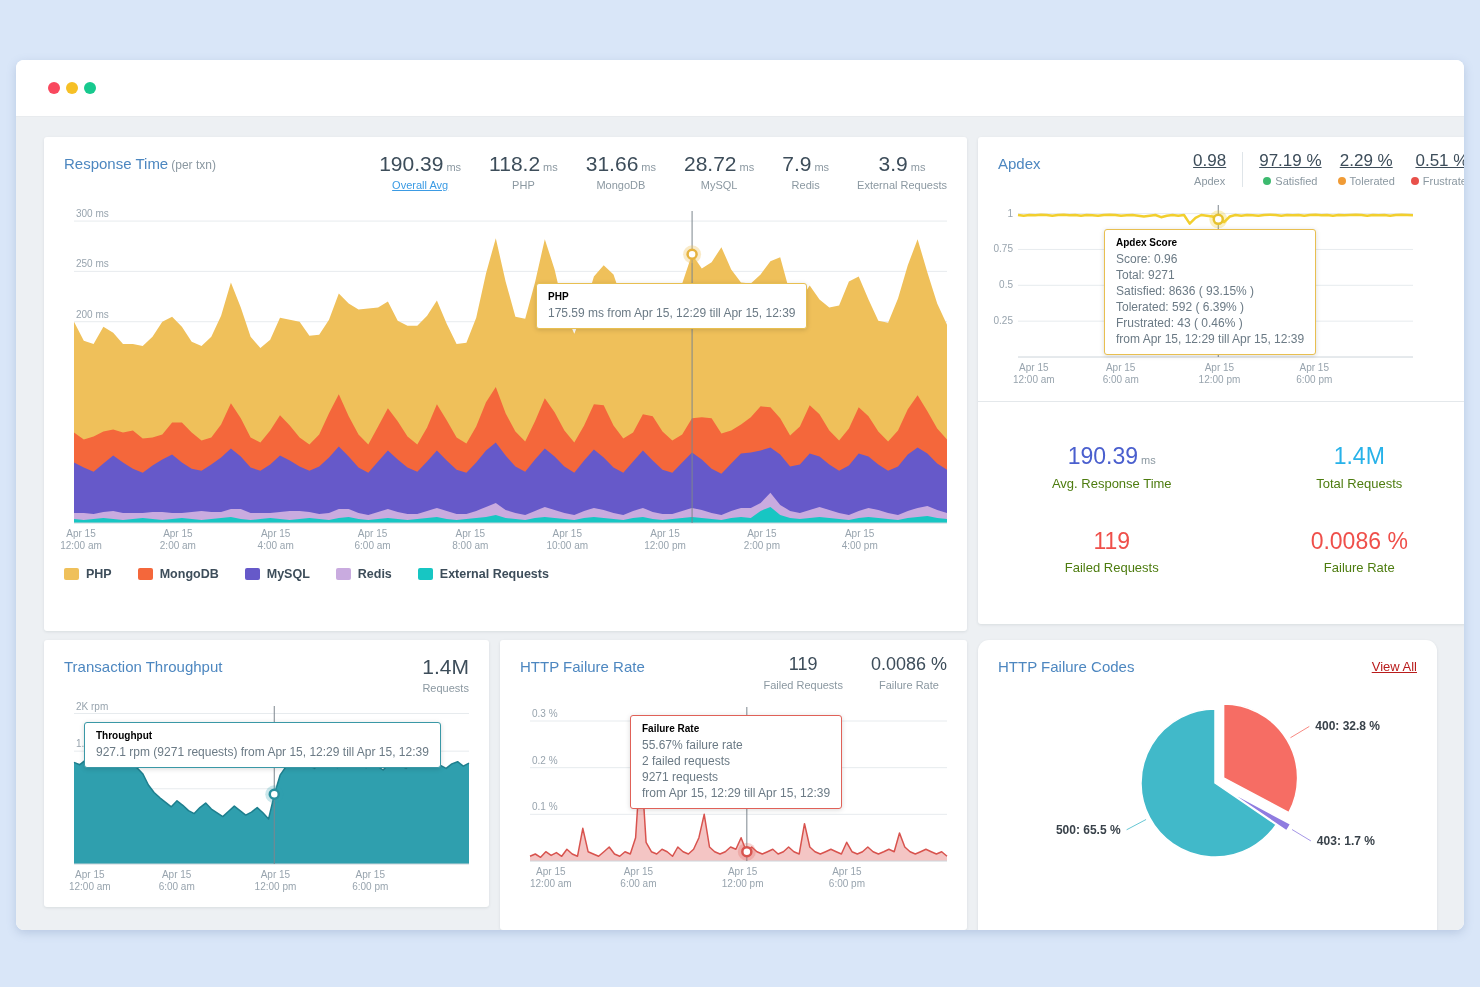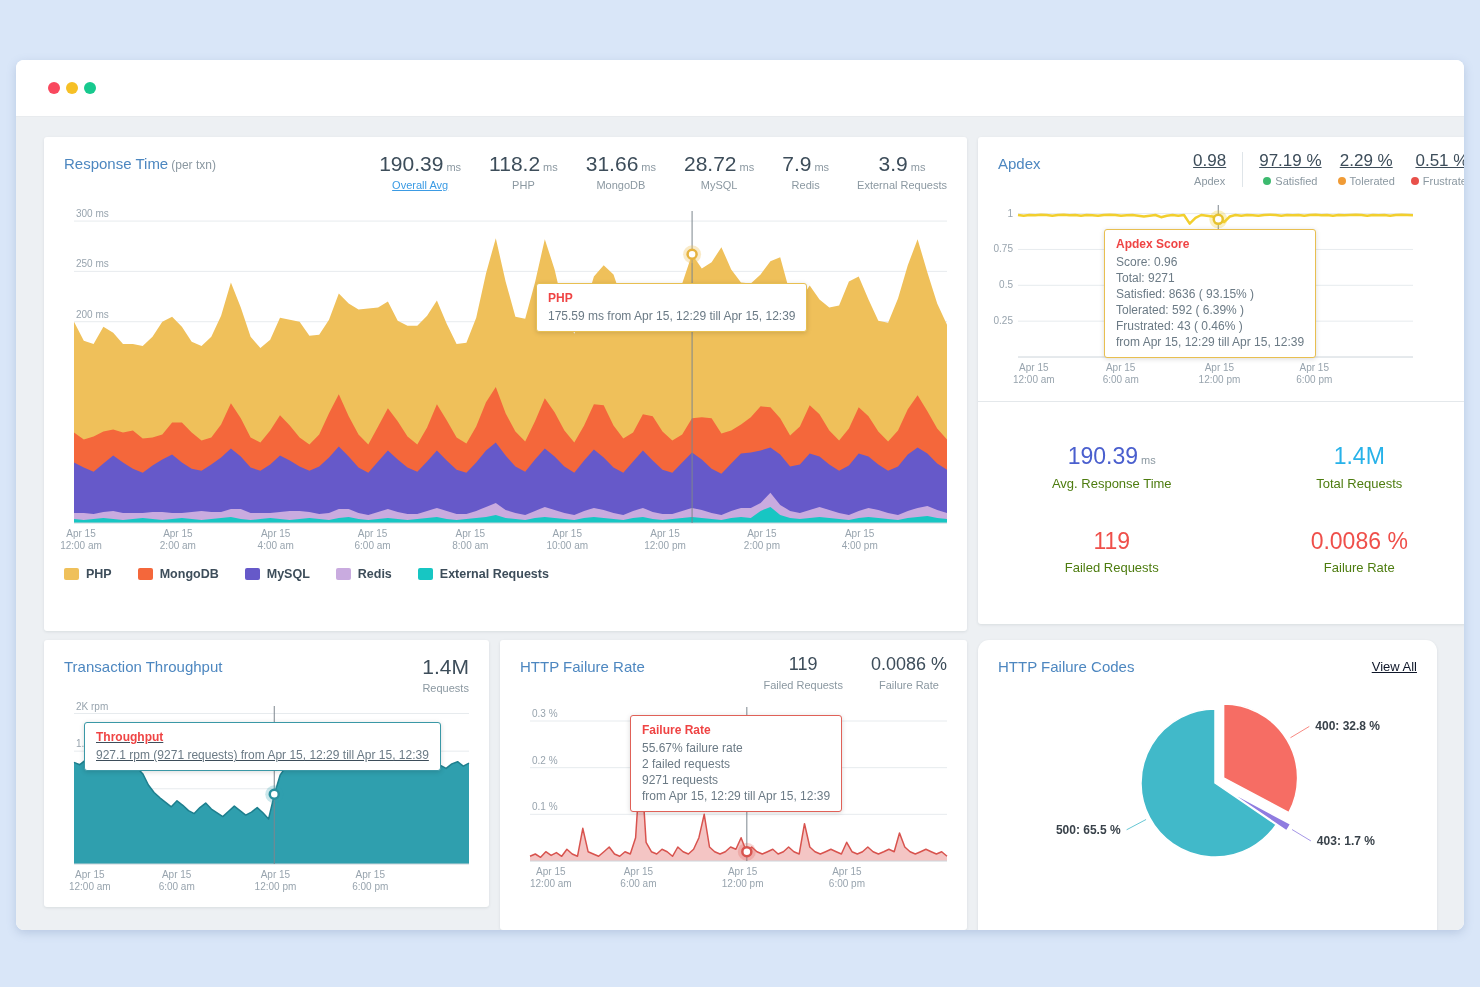--- a/index.html
+++ b/index.html
@@ -48,29 +48,29 @@
   .chart--hfr{height:198px;margin-top:2px;}
   .chart--pie{height:205px;margin-top:0;}
   .legend-row{display:flex;gap:26px;align-items:center;padding:12px 20px 14px;}
   .legend-item{display:flex;align-items:center;cursor:pointer;}
   .swatch{width:15px;height:12px;border-radius:2px;margin-right:7px;display:inline-block;}
   .legend-label{font-size:12.5px;font-weight:bold;color:#3d4d5a;}
   .tooltip{position:absolute;z-index:5;background:#fff;border-radius:3px;padding:7px 11px;box-shadow:0 1px 5px rgba(0,0,0,.15);pointer-events:none;white-space:nowrap;}
   .tooltip--yellow{border:1.5px solid #e8bf50;}
   .tooltip--teal{border:1.5px solid #3a98a6;}
   .tooltip--red{border:1.5px solid #e06158;}
-  .tooltip-title{font-size:12px;font-weight:bold;color:#ef4444;margin-bottom:3px;}
+  .tooltip-title{font-size:10px;font-weight:bold;color:#000000;margin-bottom:3px;}
   .tooltip-line{font-size:12px;color:#6b7a85;line-height:16px;}
   .apdex-divider{border-top:1px solid #e4e8eb;margin:14px 0 0;}
   .summary-grid{flex:1;display:grid;grid-template-columns:1fr 1fr;align-content:space-evenly;justify-items:center;padding:4px 10px 10px;}
   .summary-cell{text-align:center;}
   .summary-value{font-size:23px;line-height:1.1;white-space:nowrap;}
   .summary-unit{font-size:11px;color:#8b98a1;margin-left:3px;}
   .summary-label{font-size:13px;color:#4d7c0f;margin-top:6px;}
-  .view-all{font-size:13px;color:#0f172a;text-decoration:underline;cursor:pointer;padding-top:4px;}
+  .view-all{font-size:13px;color:#b91c1c;text-decoration:underline;cursor:pointer;padding-top:4px;}
   svg .axis-label{font-family:"Liberation Sans","DejaVu Sans",sans-serif;font-size:10px;fill:#98a4ae;}
   svg .pie-label{font-family:"Liberation Sans","DejaVu Sans",sans-serif;font-size:12px;font-weight:bold;fill:#39424a;}
 </style>
 </head>
 <body>
 
 <div class="window">
   <div class="titlebar">
     <span class="tl-dot" style="background: rgb(249, 72, 94);"></span>
     <span class="tl-dot" style="background: rgb(246, 192, 38);"></span>
@@ -268,21 +268,21 @@
         <div class="panel-header">
           <div class="panel-title">Transaction Throughput</div>
           <div class="stats-row">
             <div class="stat">
               <div class="stat-num"><span class="stat-value">1.4M</span></div>
               <div class="stat-label">Requests</div>
             </div>
           </div>
         </div>
         <div class="chart chart--tt">
-          <div class="tooltip tooltip--teal" style="left:26px;top:22px;text-decoration:underline;">
+          <div class="tooltip tooltip--teal" style="left:26px;top:22px;">
             <div class="tooltip-title">Throughput</div>
             <div class="tooltip-line">927.1 rpm (9271 requests) from Apr 15, 12:29 till Apr 15, 12:39</div>
           </div>
         <svg width="417" height="198" viewBox="0 0 417 198">
               <line x1="16" x2="411" y1="126.38095238095238" y2="126.38095238095238" stroke="#e7ebee" stroke-width="1"></line>
               <text x="18" y="122.38095238095238" text-anchor="start" class="axis-label">500 rpm</text>
               <line x1="16" x2="411" y1="88.76190476190476" y2="88.76190476190476" stroke="#e7ebee" stroke-width="1"></line>
               <text x="18" y="84.76190476190476" text-anchor="start" class="axis-label">1K rpm</text>
               <line x1="16" x2="411" y1="51.14285714285714" y2="51.14285714285714" stroke="#e7ebee" stroke-width="1"></line>
               <text x="18" y="47.14285714285714" text-anchor="start" class="axis-label">1.5K rpm</text>

